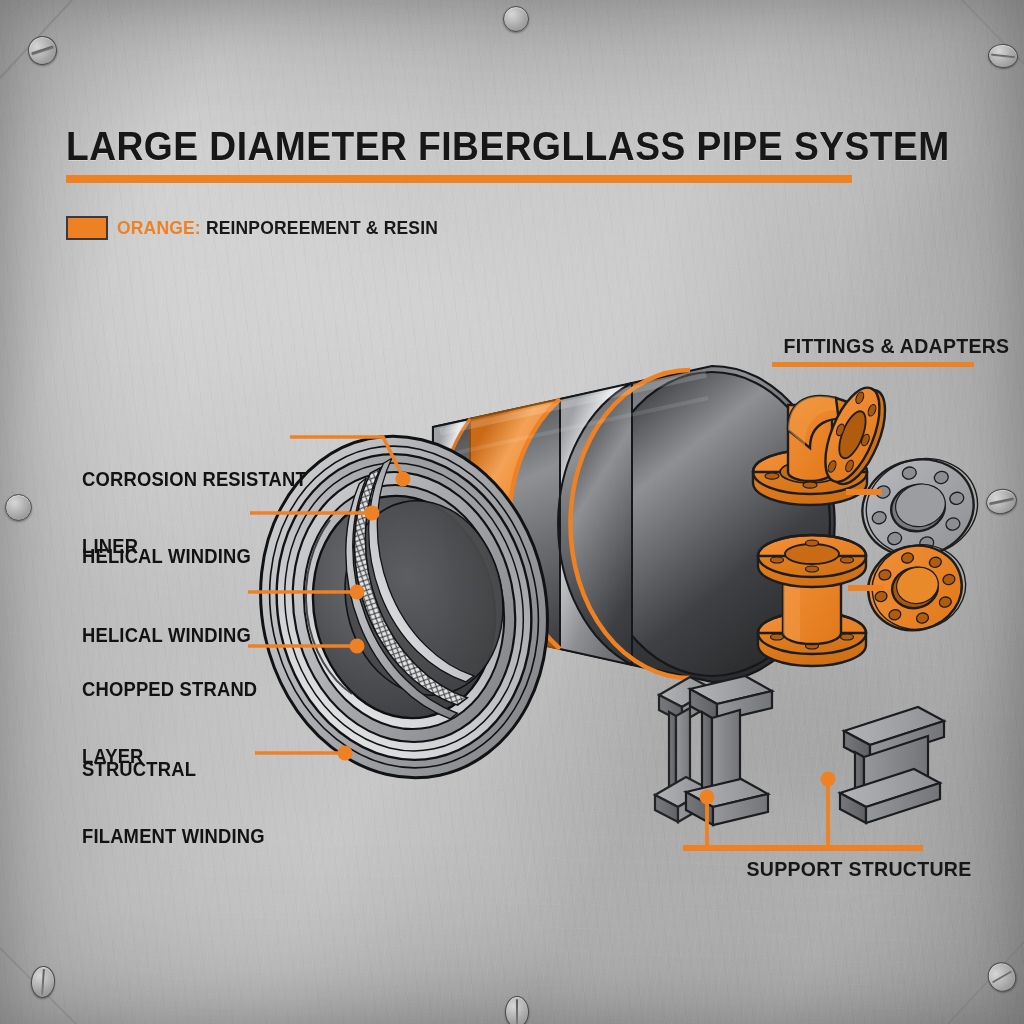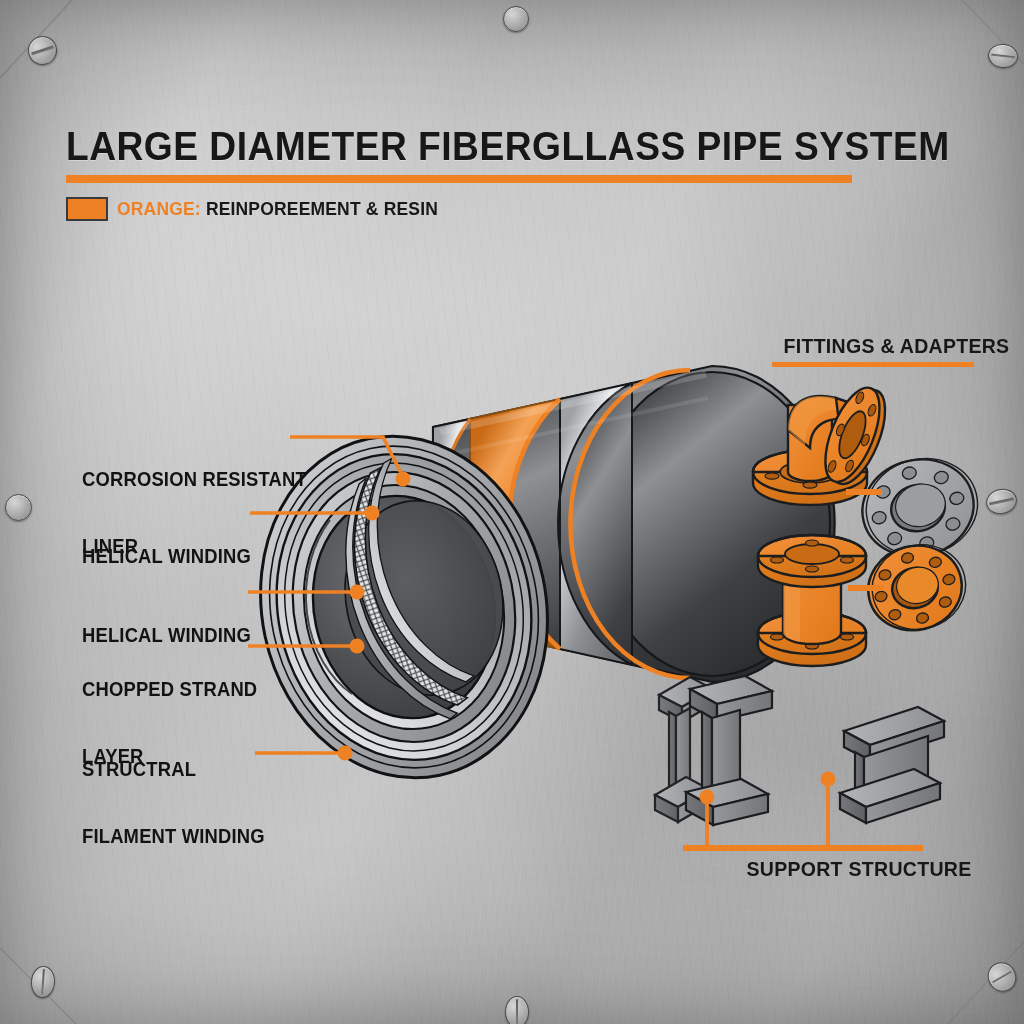--- a/index.html
+++ b/index.html
@@ -37,21 +37,21 @@
   
   .title{
     position:absolute;left:66px;top:124px;
     font-size:40px;font-weight:700;letter-spacing:.5px;color:#171717;
     font-family:"Liberation Sans Narrow","Liberation Sans",sans-serif;
     transform:scaleX(.93);transform-origin:left center;
     text-shadow:0 1px 0 rgba(255,255,255,.35);white-space:nowrap;
   }
   .title-rule{position:absolute;left:66px;top:175px;width:786px;height:8px;background:#ee8124;}
 
-  .legend{position:absolute;left:66px;top:194px;}
+  .legend{position:absolute;left:66px;top:213px;}
   .legend-row{display:flex;align-items:center;height:30px;}
   .sw{width:42px;height:24px;border:2px solid #3a3a3a;margin-right:9px;box-sizing:border-box;}
   .sw.orange{background:#ee8124;}
   .sw.grey{background:#9b9b9b;}
   .lg-text{
     font-size:19px;font-weight:700;color:#181818;letter-spacing:.2px;
     font-family:"Liberation Sans Narrow","Liberation Sans",sans-serif;
     transform:scaleX(.92);transform-origin:left center;white-space:nowrap;
   }
   .lg-text .hi{color:#ee8124;}

